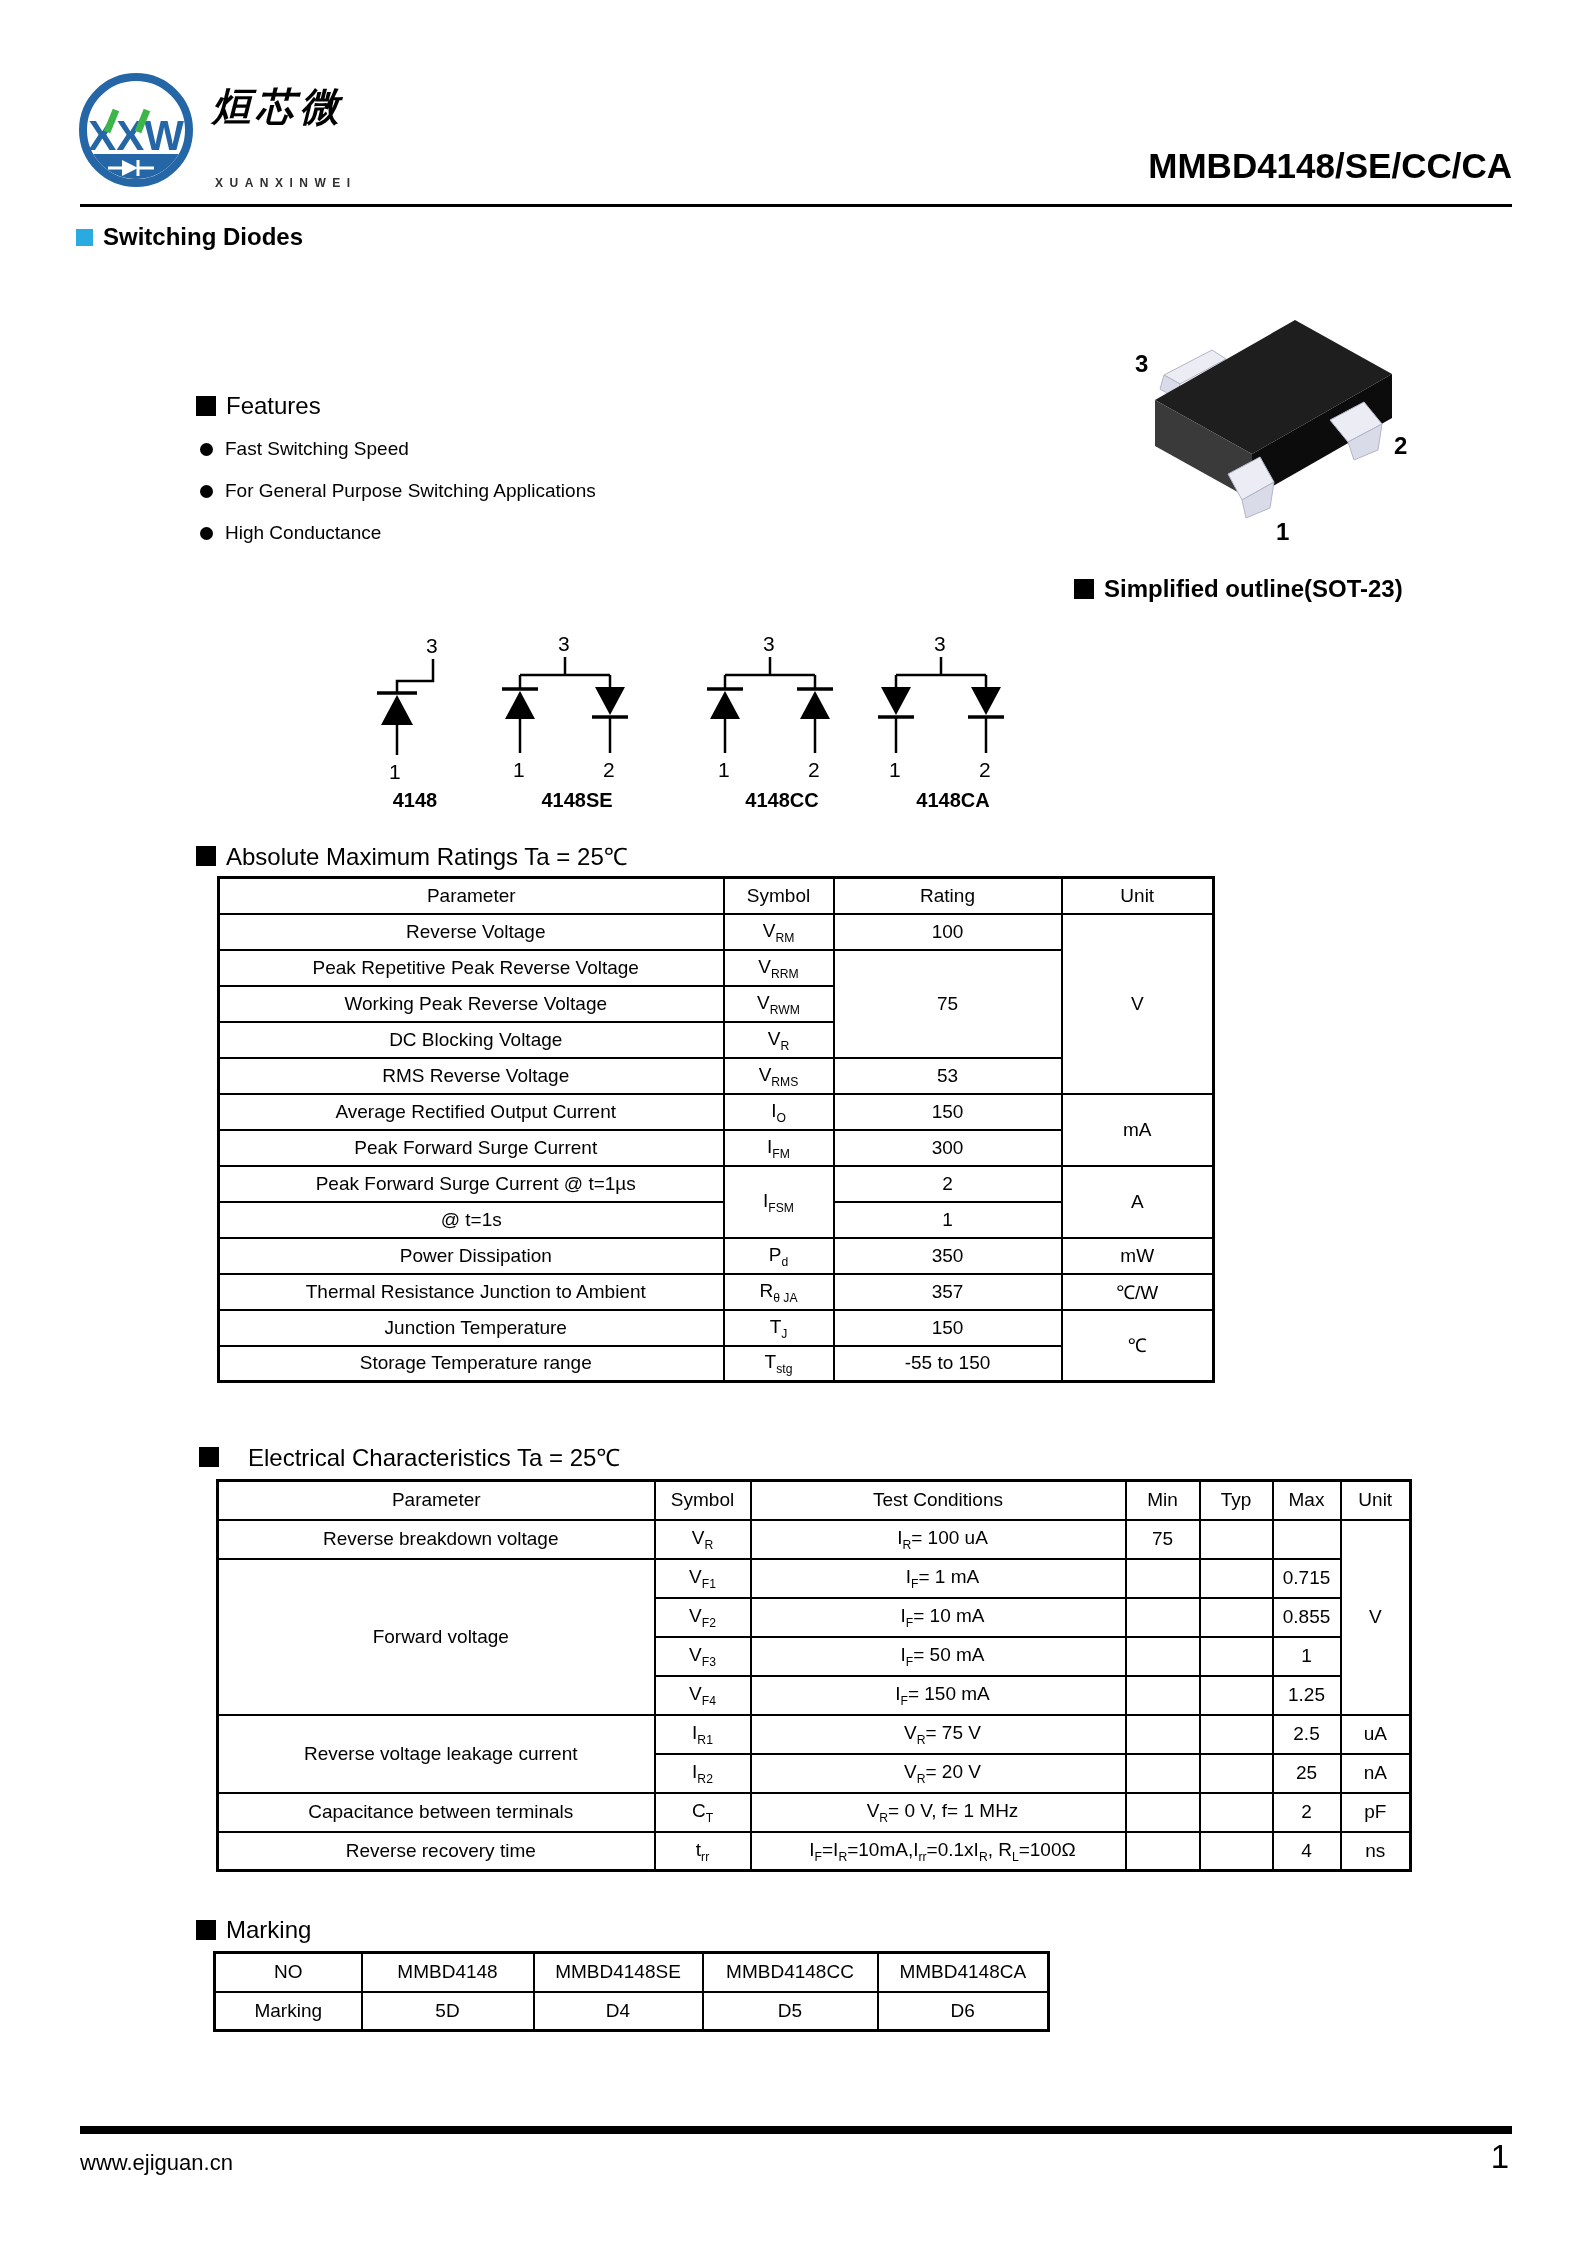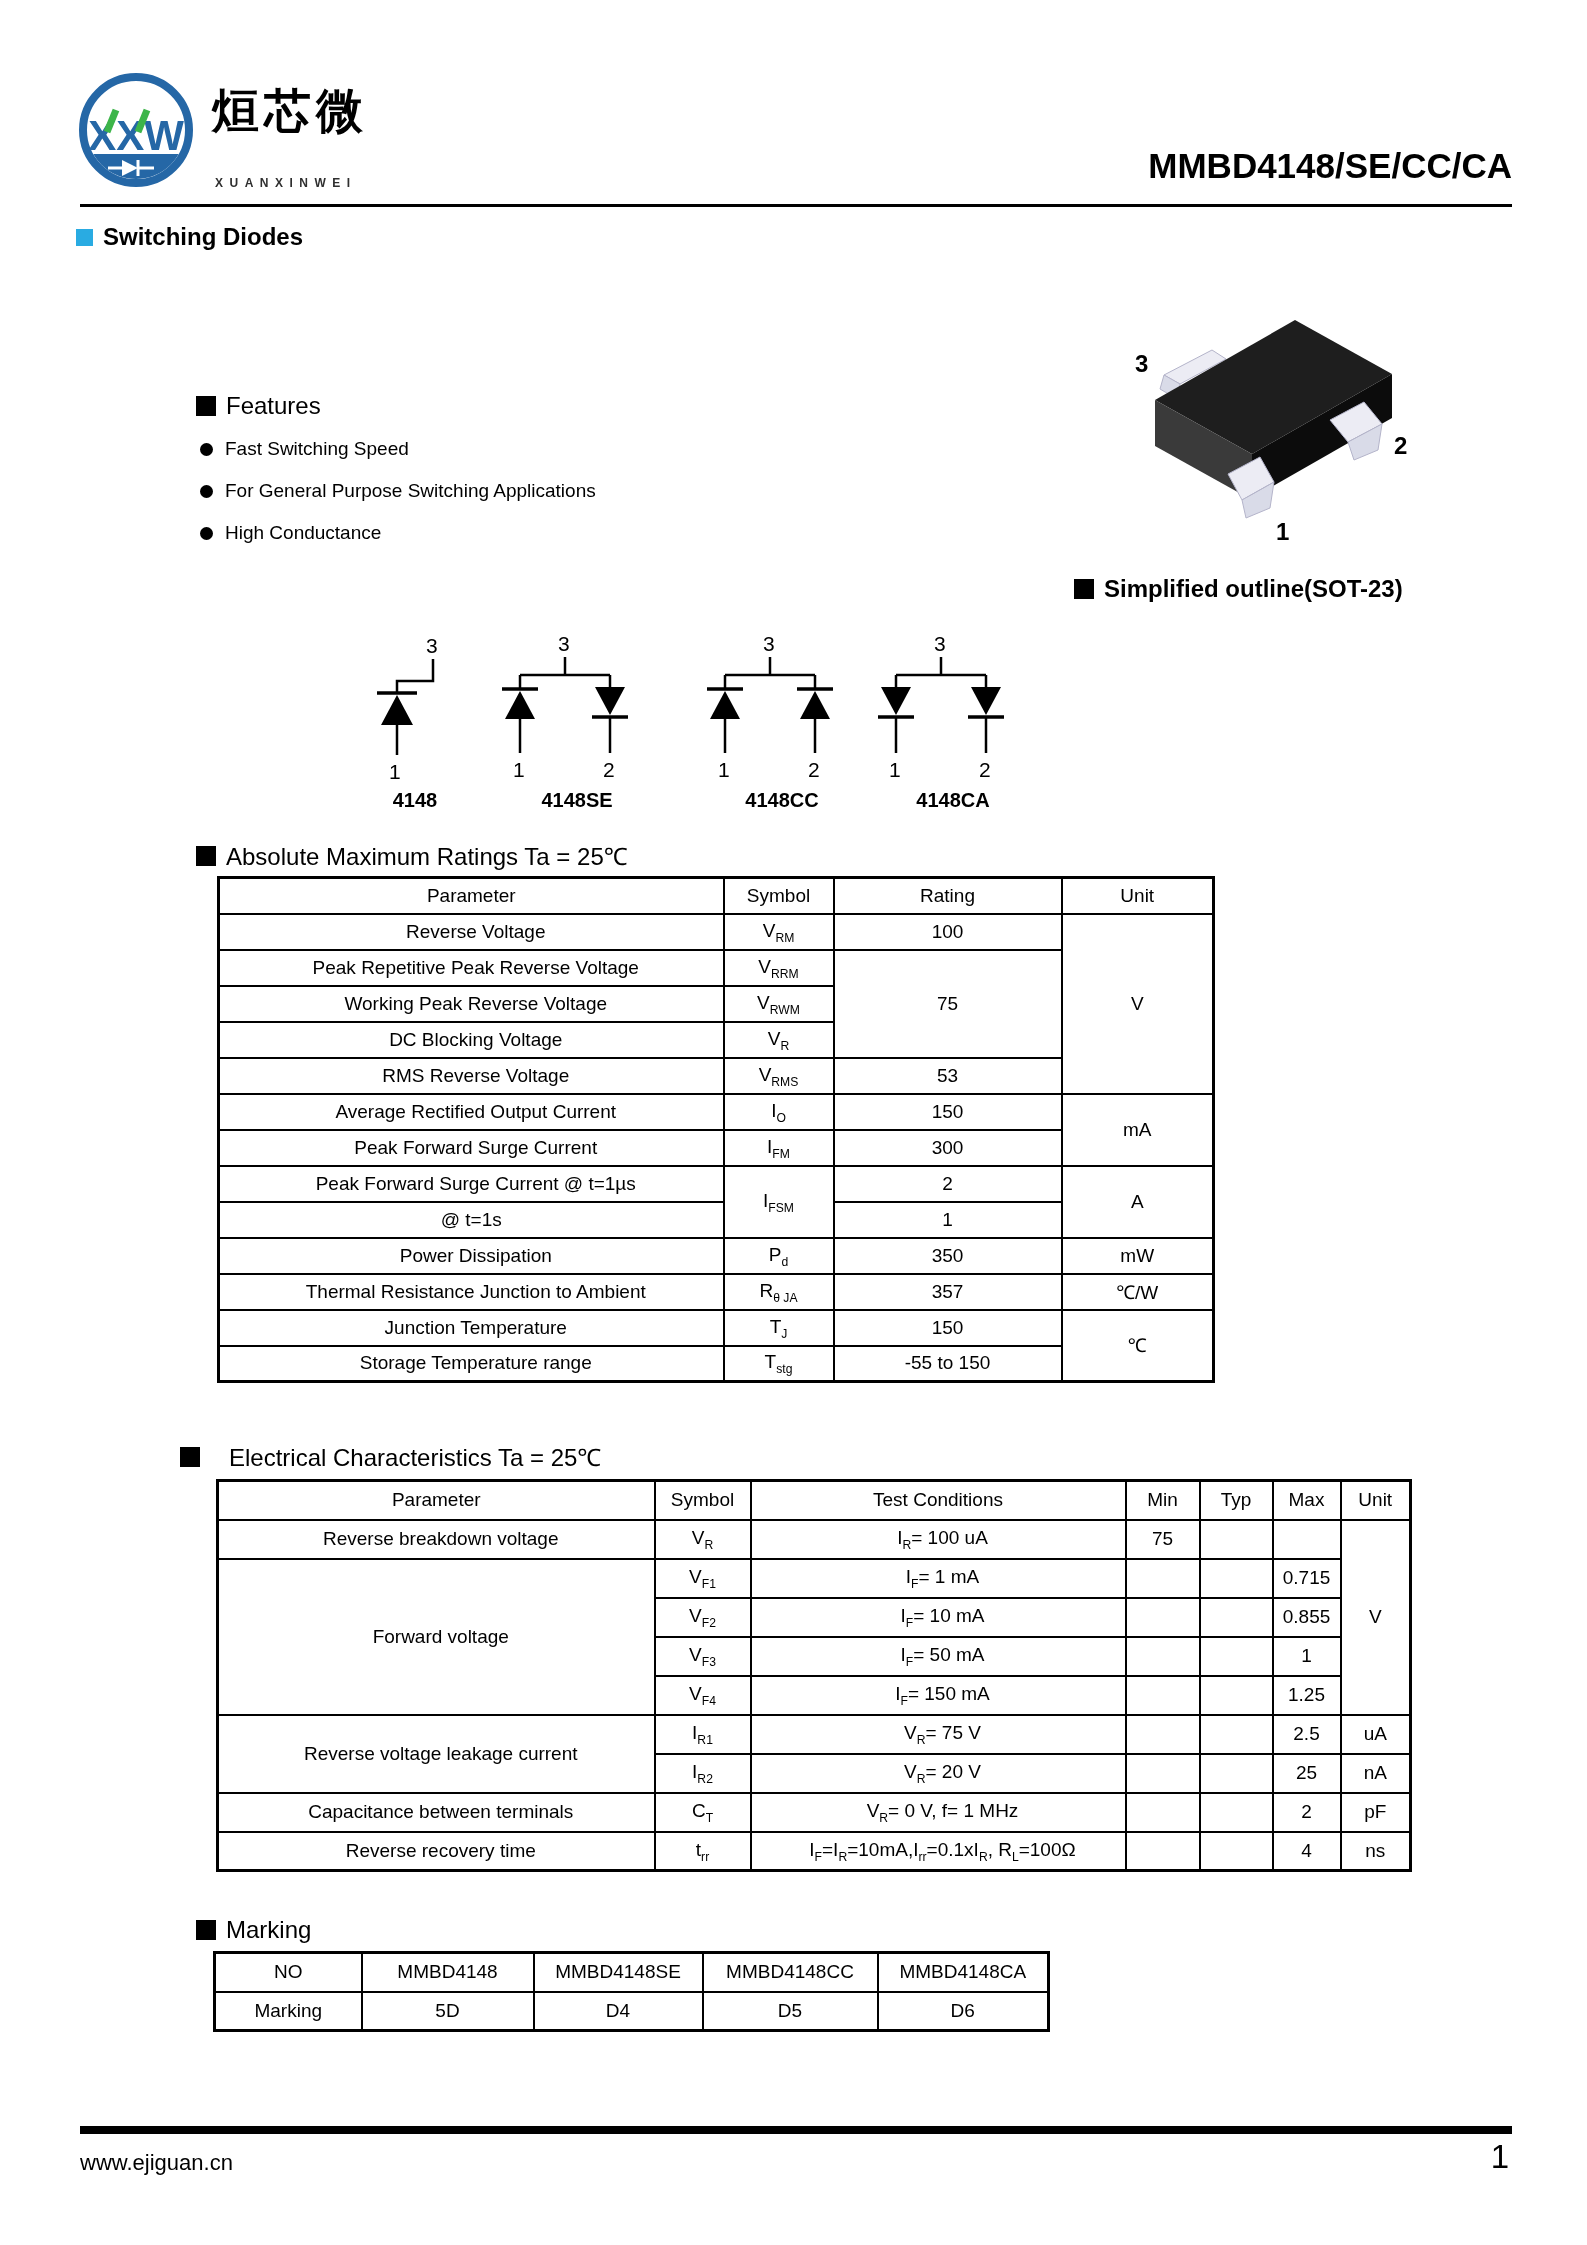--- a/index.html
+++ b/index.html
@@ -4,35 +4,35 @@
 <style>
   * { box-sizing: border-box; }
   html,body { margin:0; padding:0; }
   body {
     width:1587px; height:2245px; position:relative; background:#fff;
     font-family:"Liberation Sans", sans-serif; color:#000;
   }
   .abs { position:absolute; }
 
   
-  #company-cn { left:212px; top:80px; font-size:47px; font-weight:bold; letter-spacing:5px; }
+  #company-cn { left:212px; top:80px; font-size:39px; font-weight:bold; letter-spacing:5px;font-style:italic; }
   #company-en { left:215px; top:176px; font-size:12px; font-weight:bold; letter-spacing:6.5px; color:#2f2f2f; }
   #part-number { top:146px; right:75px; font-size:35px; font-weight:bold; }
   #header-rule { left:80px; top:204px; width:1432px; height:3px; background:#000; }
 
   .sec-head { display:flex; align-items:center; gap:10px; font-size:24px; }
   .sec-head.bold { font-weight:bold; }
   .sq { width:20px; height:20px; background:#000; flex:0 0 auto; }
   .sq.cyan { width:17px; height:17px; background:#29abe2; }
 
   #family-head { left:76px; top:223px; }
   #features-head { left:196px; top:392px; }
   #outline-head { left:1074px; top:575px; }
   #abs-head { left:196px; top:839px; }
-  #elec-head { left:180px; top:1440px;gap:29px; }
+  #elec-head { left:199px; top:1440px;gap:29px; }
   #marking-head { left:196px; top:1916px; }
 
   .feature { display:flex; align-items:center; gap:12px; font-size:19px; }
   .dot { width:13px; height:13px; border-radius:50%; background:#000; flex:0 0 auto; }
   #feat-0 { left:200px; top:438px; }
   #feat-1 { left:200px; top:480px; }
   #feat-2 { left:200px; top:522px;align-items:center; }
 
   
   #pkg { left:1080px; top:272px; }

